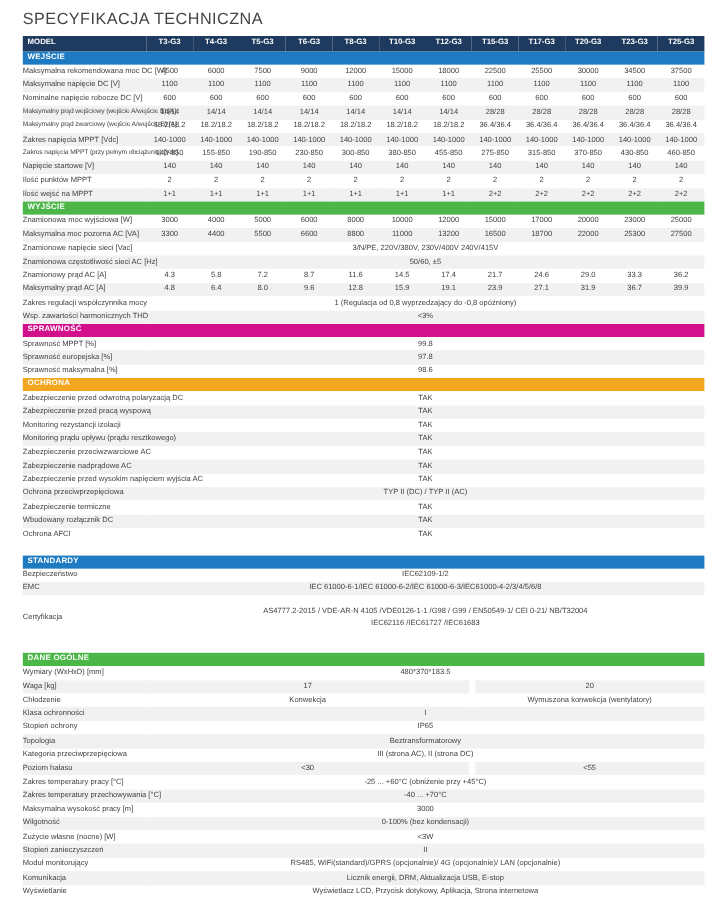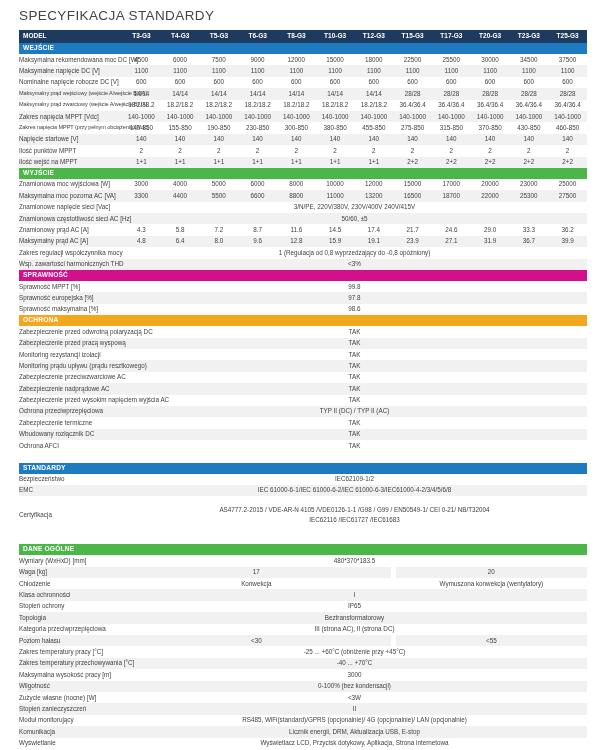--- a/index.html
+++ b/index.html
@@ -19,21 +19,21 @@
   tr.w td{background:#ffffff;}
   tr.gap td{height:11px;background:#fff;}
   tr.cert-row td{height:37px;}
   .cert-line{line-height:9.5px;text-align:center;}
   td.split-r{border-left:5px solid #ffffff;}
 </style>
 </head>
 <body>
 
 <div class="page">
-  <h1 class="title">SPECYFIKACJA STANDARDY</h1>
+  <h1 class="title">SPECYFIKACJA TECHNICZNA</h1>
   <table class="spec">
     <colgroup>
       <col style="width:103px">
       <col style="width:38.75px">
         <col style="width:38.75px">
         <col style="width:38.75px">
       <col style="width:38.75px">
         <col style="width:38.75px">
         <col style="width:38.75px">
       <col style="width:38.75px">

